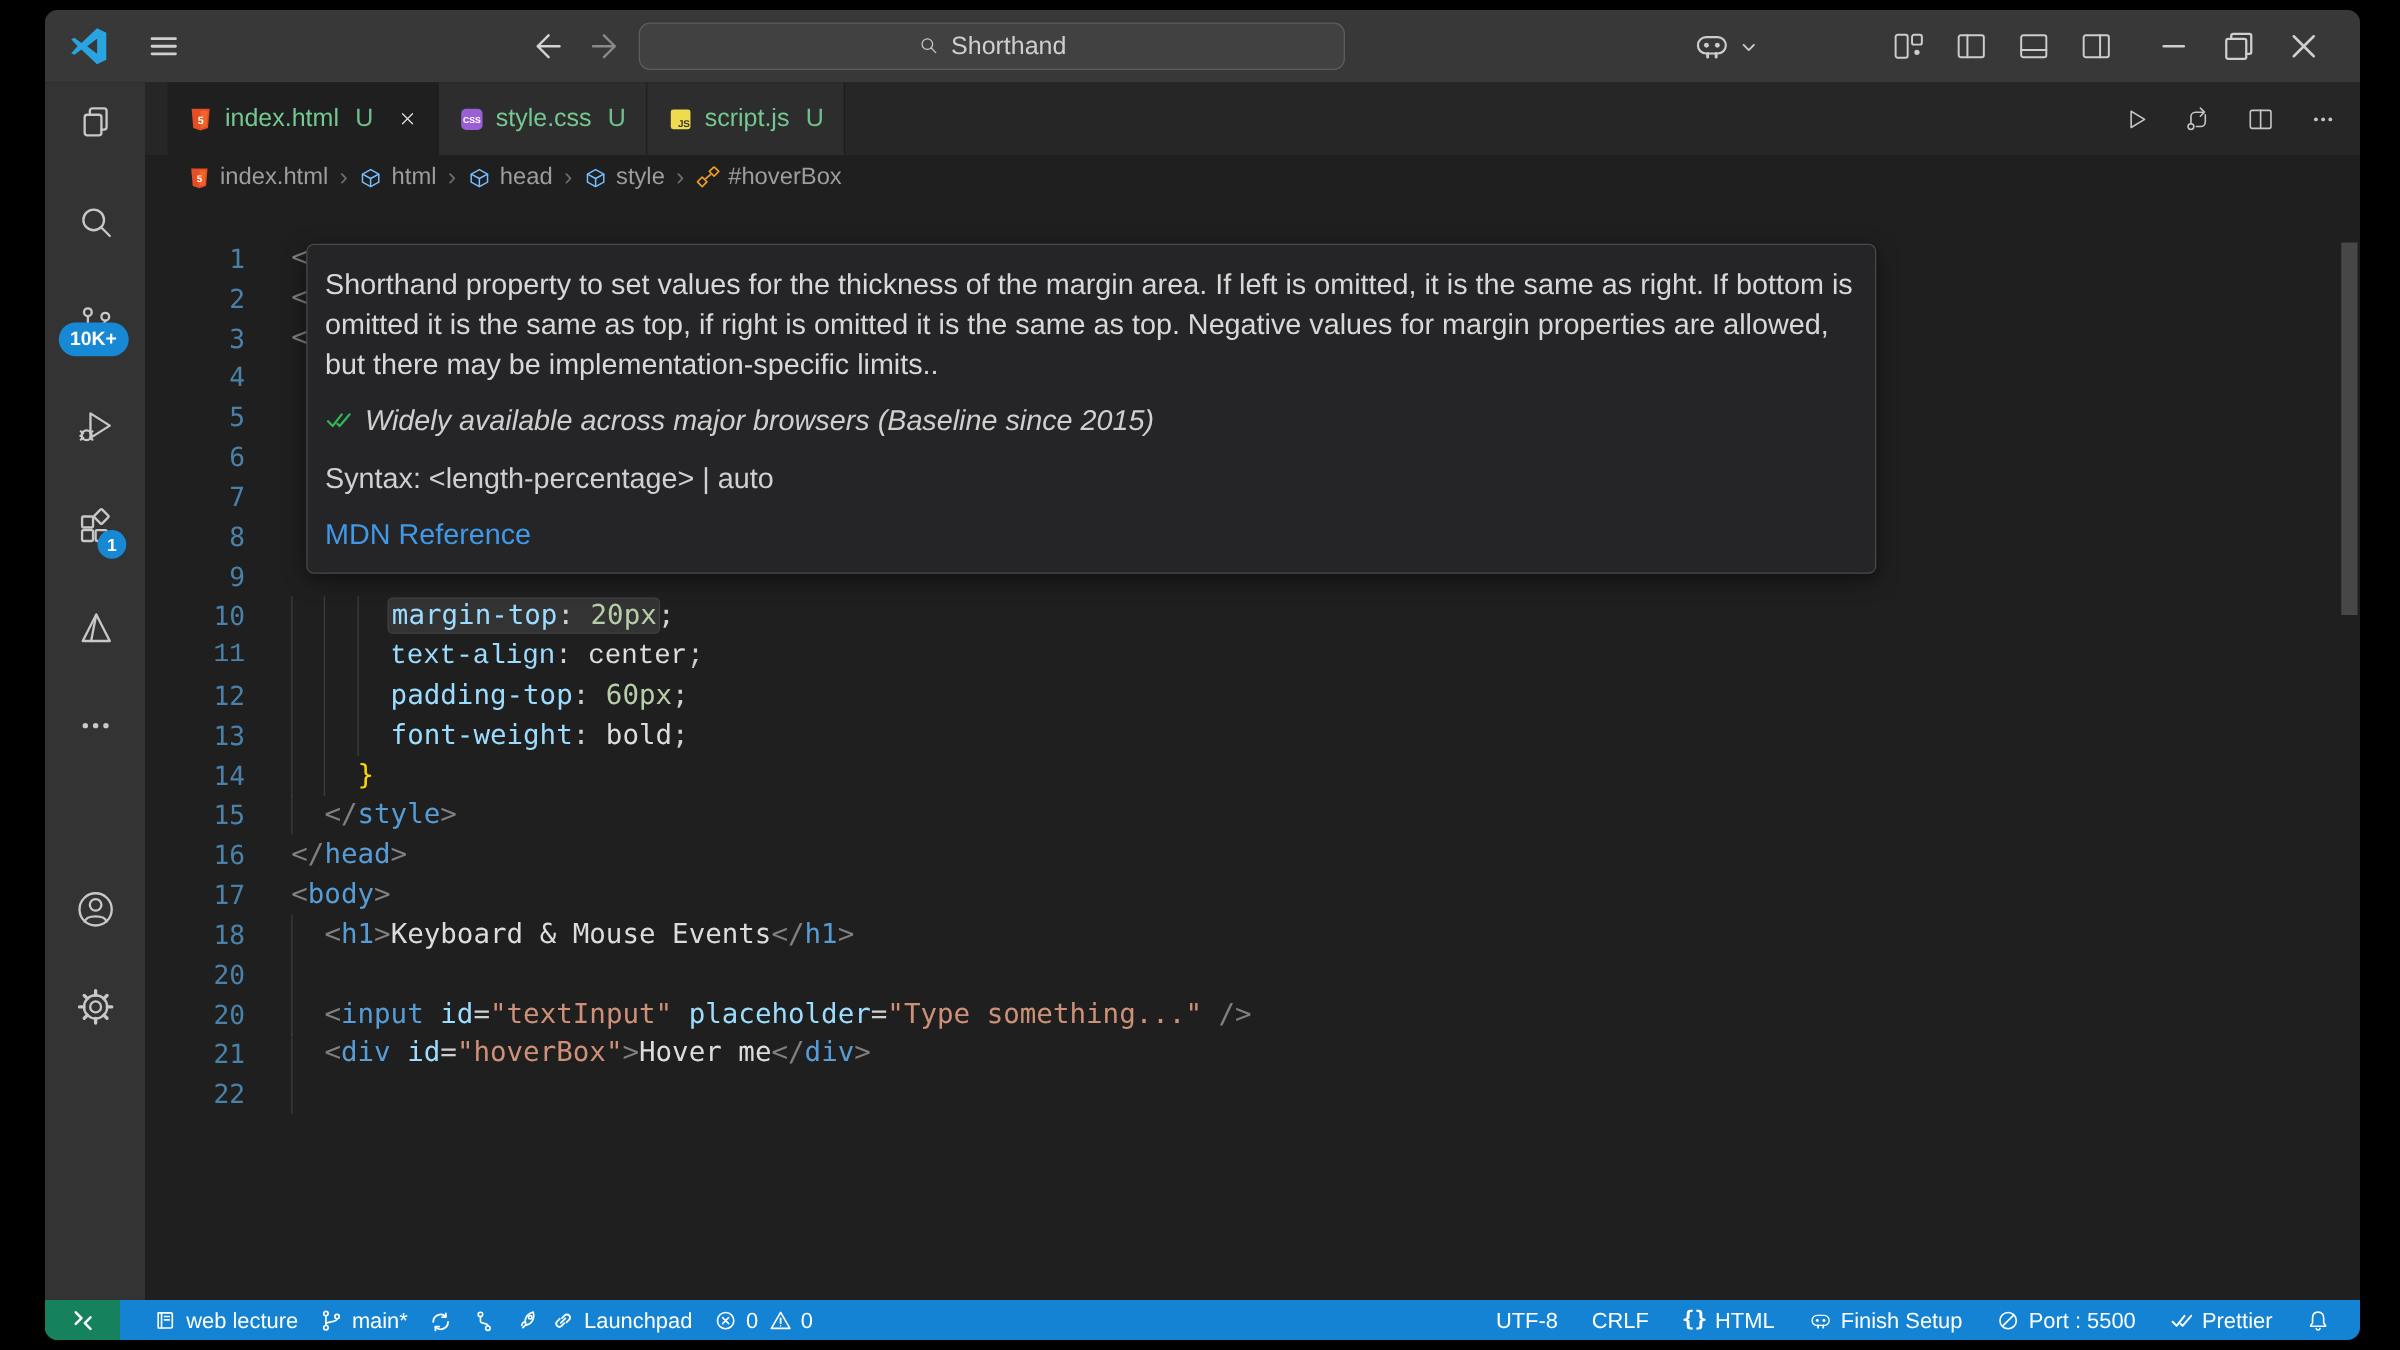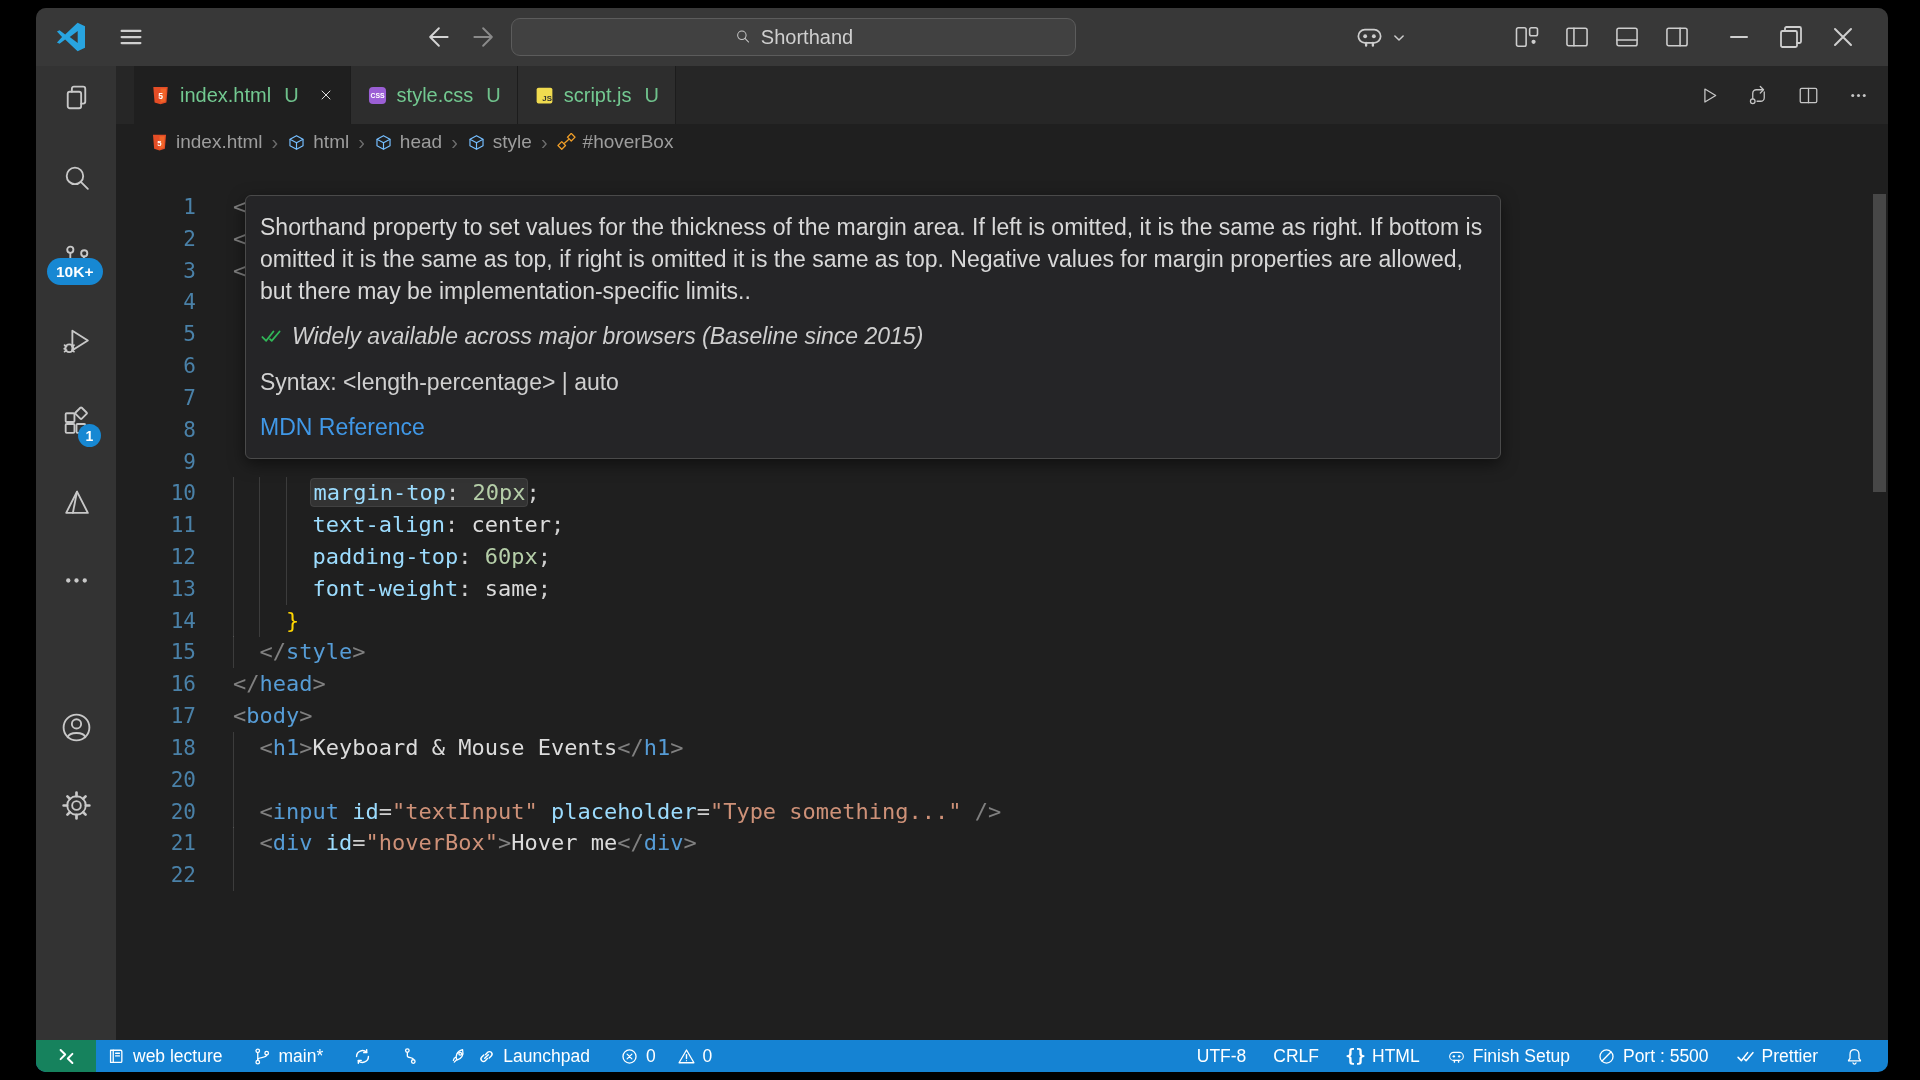--- a/index.html
+++ b/index.html
@@ -74,21 +74,21 @@
   .hw-baseline .icon{width:22px;height:22px;color:var(--baseline,#31b758)}
   .hw-syntax{margin-top:14px;color:#d0d0d0}
   .hw-link{margin-top:13px;color:var(--link,#4098e7);cursor:pointer;width:fit-content}
 
   
   .statusbar{position:absolute;left:0;right:0;bottom:0;height:32px;background:var(--sb,#1583d3);
     display:flex;align-items:center;color:#fff;font-size:17.5px}
   .remote{width:60px;height:32px;background:var(--remote,#16825D);display:flex;align-items:center;
     justify-content:center;color:#fff;cursor:pointer}
   .remote .icon{width:21px;height:21px}
-  .sb-left{display:flex;align-items:center;gap:30px;padding-left:11px}
+  .sb-left{display:flex;align-items:flex-end;gap:17px;padding-left:27px}
   .sb-right{margin-left:auto;display:flex;align-items:center;gap:27px;padding-right:24px}
   .sb-item{display:flex;align-items:center;gap:7px;cursor:pointer;white-space:nowrap}
   .sb-item .icon{width:19px;height:19px;color:#fff}
   .sb-item.tight{margin-left:-9px}
   .braces-txt{font-family:"DejaVu Sans Mono",monospace;font-size:17px;font-weight:bold}
 </style>
 </head>
 <body>
 
 <div id="window">
@@ -410,23 +410,23 @@
   <div class="line" style="top: 31px;"><span class="lnum">1</span><span class="lcode"><span class="tk-p">&lt;</span><span class="tk-t">!DOCTYPE</span><span class="tk-d"> </span><span class="tk-a">html</span><span class="tk-p">&gt;</span></span></div>
       <div class="line" style="top: 62.82px;"><span class="lnum">2</span><span class="lcode"><span class="tk-p">&lt;</span></span></div>
       <div class="line" style="top: 94.64px;"><span class="lnum">3</span><span class="lcode"><span class="tk-p">&lt;</span></span></div>
       <div class="line" style="top: 126.46px;"><span class="lnum">4</span><span class="lcode"></span></div>
       <div class="line" style="top: 158.28px;"><span class="lnum">5</span><span class="lcode"></span></div>
       <div class="line" style="top: 190.1px;"><span class="lnum">6</span><span class="lcode"></span></div>
       <div class="line" style="top: 221.92px;"><span class="lnum">7</span><span class="lcode"></span></div>
       <div class="line" style="top: 253.74px;"><span class="lnum">8</span><span class="lcode"></span></div>
       <div class="line" style="top: 285.56px;"><span class="lnum">9</span><span class="lcode"></span></div>
       <div class="line" style="top: 317.38px;"><span class="lnum">10</span><span class="guide" style="left: 117px;"></span><span class="guide" style="left: 143.48px;"></span><span class="guide" style="left: 169.96px;"></span><span class="lcode">      <span class="hl"><span class="tk-a">margin-top</span><span class="tk-d">: </span><span class="tk-n">20px</span></span><span class="tk-d">;</span></span></div>
-      <div class="line" style="top: 349.2px;"><span class="lnum">11</span><span class="guide" style="left: 117px;"></span><span class="guide" style="left: 143.48px;"></span><span class="guide" style="left: 169.96px;"></span><span class="lcode">      <span class="tk-a">text-align</span><span class="tk-d">: </span><span class="tk-w">center</span><span class="tk-d">;</span></span></div>
+      <div class="line" style="top: 349.2px; font-family: Liberation Mono, monospace;"><span class="lnum">11</span><span class="guide" style="left: 117px;"></span><span class="guide" style="left: 143.48px;"></span><span class="guide" style="left: 169.96px;"></span><span class="lcode">      <span class="tk-a">text-align</span><span class="tk-d">: </span><span class="tk-w">center</span><span class="tk-d">;</span></span></div>
       <div class="line" style="top: 381.02px;"><span class="lnum">12</span><span class="guide" style="left: 117px;"></span><span class="guide" style="left: 143.48px;"></span><span class="guide" style="left: 169.96px;"></span><span class="lcode">      <span class="tk-a">padding-top</span><span class="tk-d">: </span><span class="tk-n">60px</span><span class="tk-d">;</span></span></div>
-      <div class="line" style="top: 412.84px;"><span class="lnum">13</span><span class="guide" style="left: 117px;"></span><span class="guide" style="left: 143.48px;"></span><span class="guide" style="left: 169.96px;"></span><span class="lcode">      <span class="tk-a">font-weight</span><span class="tk-d">: </span><span class="tk-w">same</span><span class="tk-d">;</span></span></div>
+      <div class="line" style="top: 412.84px;"><span class="lnum">13</span><span class="guide" style="left: 117px;"></span><span class="guide" style="left: 143.48px;"></span><span class="guide" style="left: 169.96px;"></span><span class="lcode">      <span class="tk-a">font-weight</span><span class="tk-d">: </span><span class="tk-w">bold</span><span class="tk-d">;</span></span></div>
       <div class="line" style="top: 444.66px;"><span class="lnum">14</span><span class="guide" style="left: 117px;"></span><span class="guide" style="left: 143.48px;"></span><span class="lcode">    <span class="tk-b">}</span></span></div>
       <div class="line" style="top: 476.48px;"><span class="lnum">15</span><span class="guide" style="left: 117px;"></span><span class="lcode">  <span class="tk-p">&lt;/</span><span class="tk-t">style</span><span class="tk-p">&gt;</span></span></div>
       <div class="line" style="top: 508.3px;"><span class="lnum">16</span><span class="lcode"><span class="tk-p">&lt;/</span><span class="tk-t">head</span><span class="tk-p">&gt;</span></span></div>
       <div class="line" style="top: 540.12px;"><span class="lnum">17</span><span class="lcode"><span class="tk-p">&lt;</span><span class="tk-t">body</span><span class="tk-p">&gt;</span></span></div>
       <div class="line" style="top: 571.94px;"><span class="lnum">18</span><span class="guide" style="left: 117px;"></span><span class="lcode">  <span class="tk-p">&lt;</span><span class="tk-t">h1</span><span class="tk-p">&gt;</span><span class="tk-w">Keyboard &amp; Mouse Events</span><span class="tk-p">&lt;/</span><span class="tk-t">h1</span><span class="tk-p">&gt;</span></span></div>
       <div class="line" style="top: 603.76px;"><span class="lnum">20</span><span class="guide" style="left: 117px;"></span><span class="lcode"></span></div>
       <div class="line" style="top: 635.58px;"><span class="lnum">20</span><span class="guide" style="left: 117px;"></span><span class="lcode">  <span class="tk-p">&lt;</span><span class="tk-t">input</span><span class="tk-d"> </span><span class="tk-a">id</span><span class="tk-d">=</span><span class="tk-s">"textInput"</span><span class="tk-d"> </span><span class="tk-a">placeholder</span><span class="tk-d">=</span><span class="tk-s">"Type something..."</span><span class="tk-d"> </span><span class="tk-p">/&gt;</span></span></div>
       <div class="line" style="top: 667.4px;"><span class="lnum">21</span><span class="guide" style="left: 117px;"></span><span class="lcode">  <span class="tk-p">&lt;</span><span class="tk-t">div</span><span class="tk-d"> </span><span class="tk-a">id</span><span class="tk-d">=</span><span class="tk-s">"hoverBox"</span><span class="tk-p">&gt;</span><span class="tk-w">Hover me</span><span class="tk-p">&lt;/</span><span class="tk-t">div</span><span class="tk-p">&gt;</span></span></div>
       <div class="line" style="top: 699.22px; text-decoration: underline;"><span class="lnum">22</span><span class="guide" style="left: 117px;"></span><span class="lcode"></span></div>
     </div>

